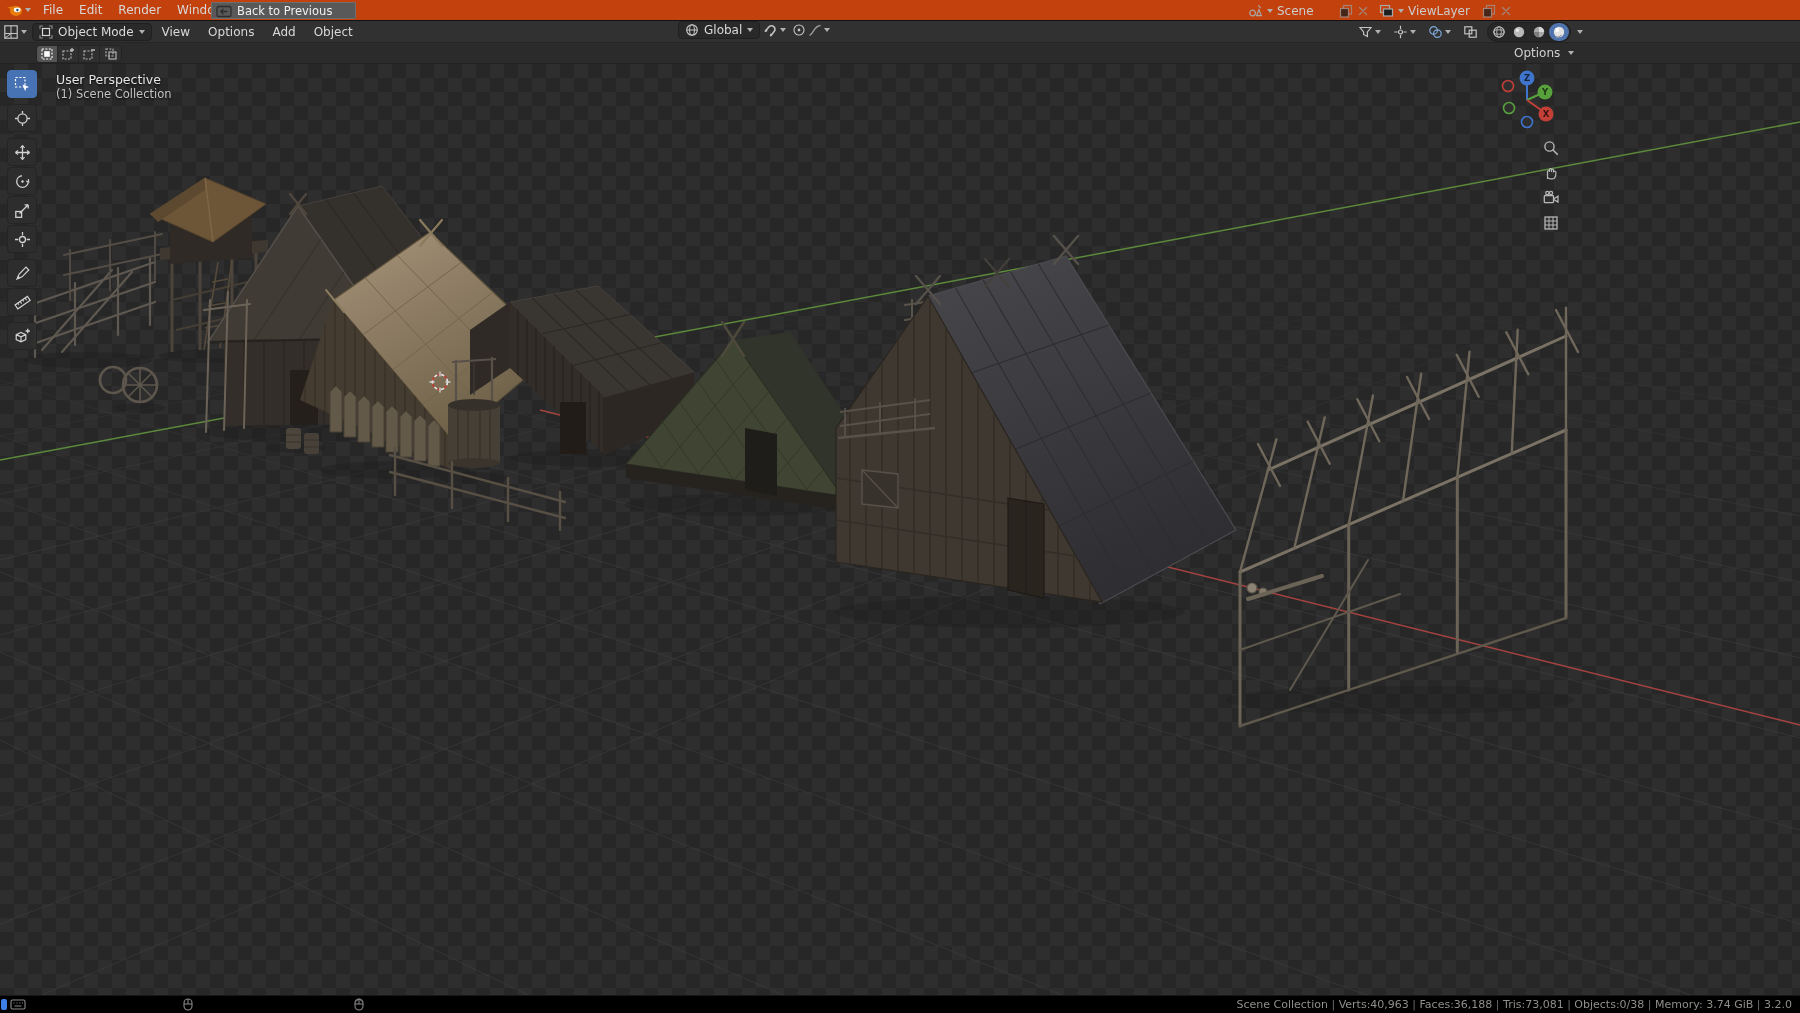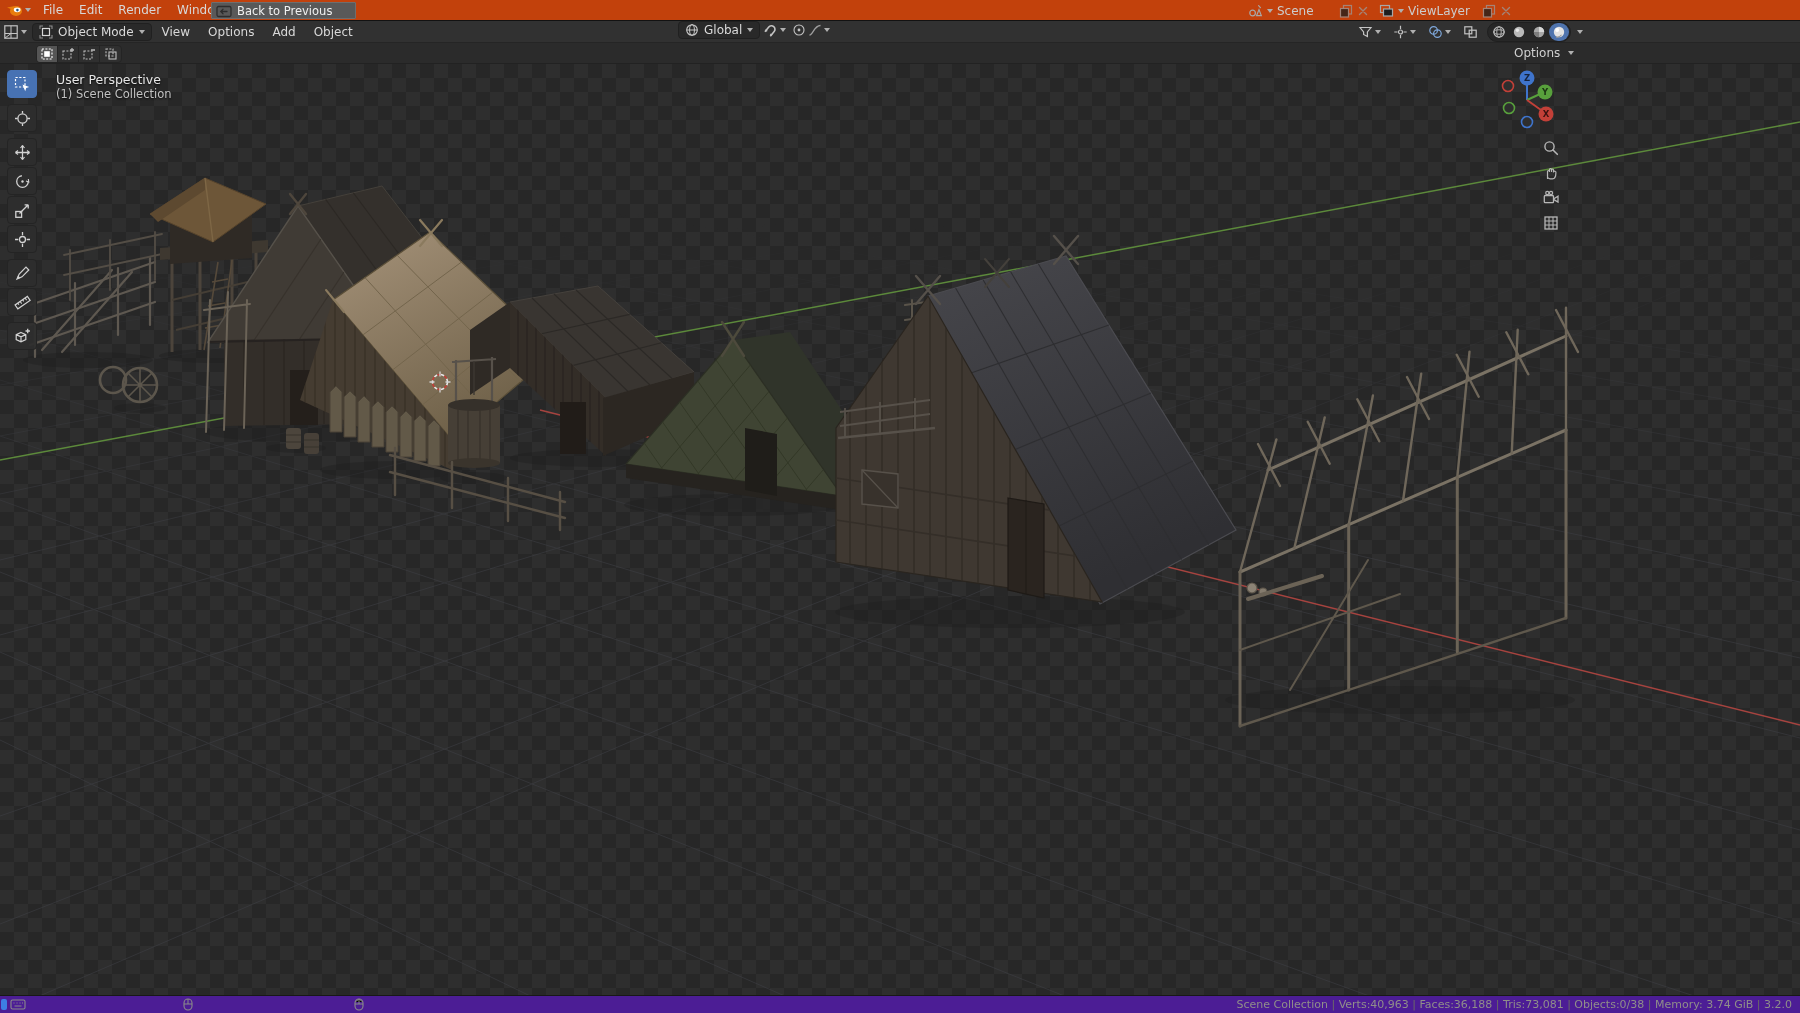--- a/index.html
+++ b/index.html
@@ -56,21 +56,21 @@
   .tool{width:30px;height:28px;background:rgba(46,46,46,.92);border:1px solid #242424;border-radius:4px;display:flex;align-items:center;justify-content:center;color:#d2d2d2}
   .tool.active{background:#4772b3;border-color:#4772b3;color:#fff}
   .tgap{height:4px}
 
   
   .gizmo{position:absolute;left:1494px;top:2px;z-index:20}
   .nav-icons{position:absolute;left:1539px;top:72px;display:flex;flex-direction:column;gap:2px;z-index:20}
   .nav-btn{width:24px;height:23px;display:flex;align-items:center;justify-content:center;color:#c6c6c6;opacity:.9;border-radius:12px}
 
   
-  .statusbar{position:absolute;left:0;right:0;bottom:0;height:18px;background:#4c1d95;border-top:1px solid #181818;z-index:40}
+  .statusbar{position:absolute;left:0;right:0;bottom:0;height:18px;background:#000000;border-top:1px solid #181818;z-index:40}
   .status-accent{position:absolute;left:1px;top:3px;width:6px;height:11px;border-radius:2px;background:#3d7fe4}
   .skm{position:absolute;top:2px;color:#8a8a8a}
   .stats{position:absolute;right:8px;top:2px;color:#908e8a;font-size:11px;white-space:nowrap}
   .stats span+span::before{content:" | ";color:#6c6a66}
 </style>
 </head>
 <body>
 
 <div class="topbar">
   <div class="logo-wrap">

